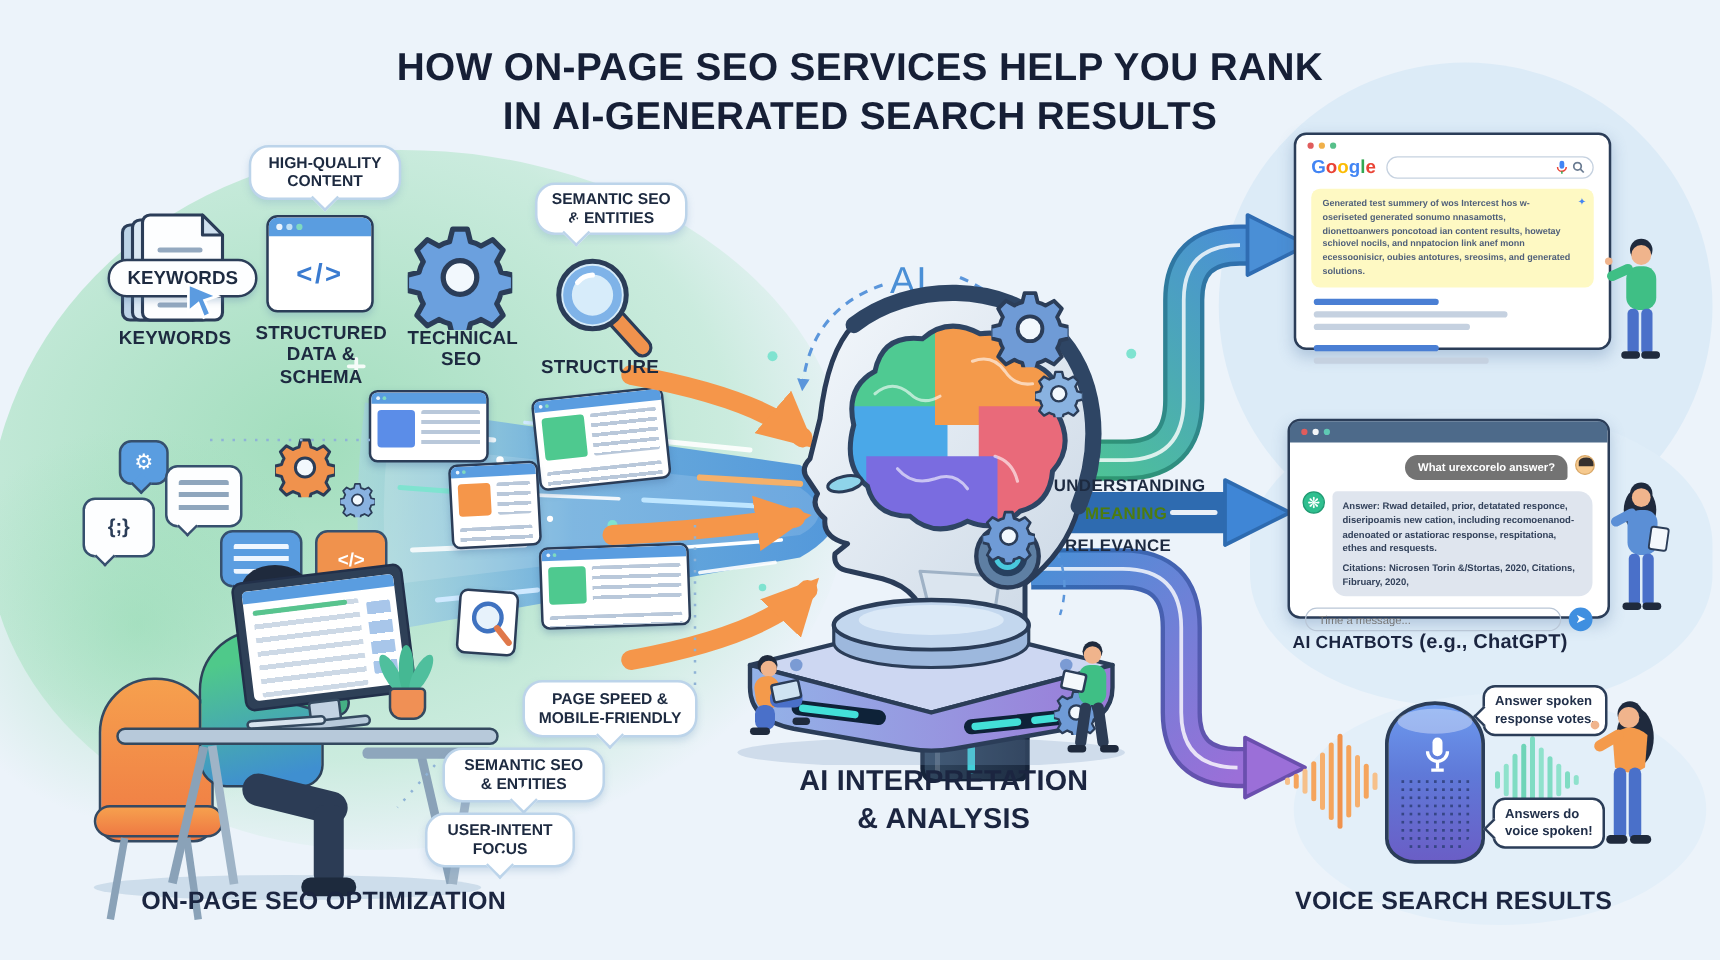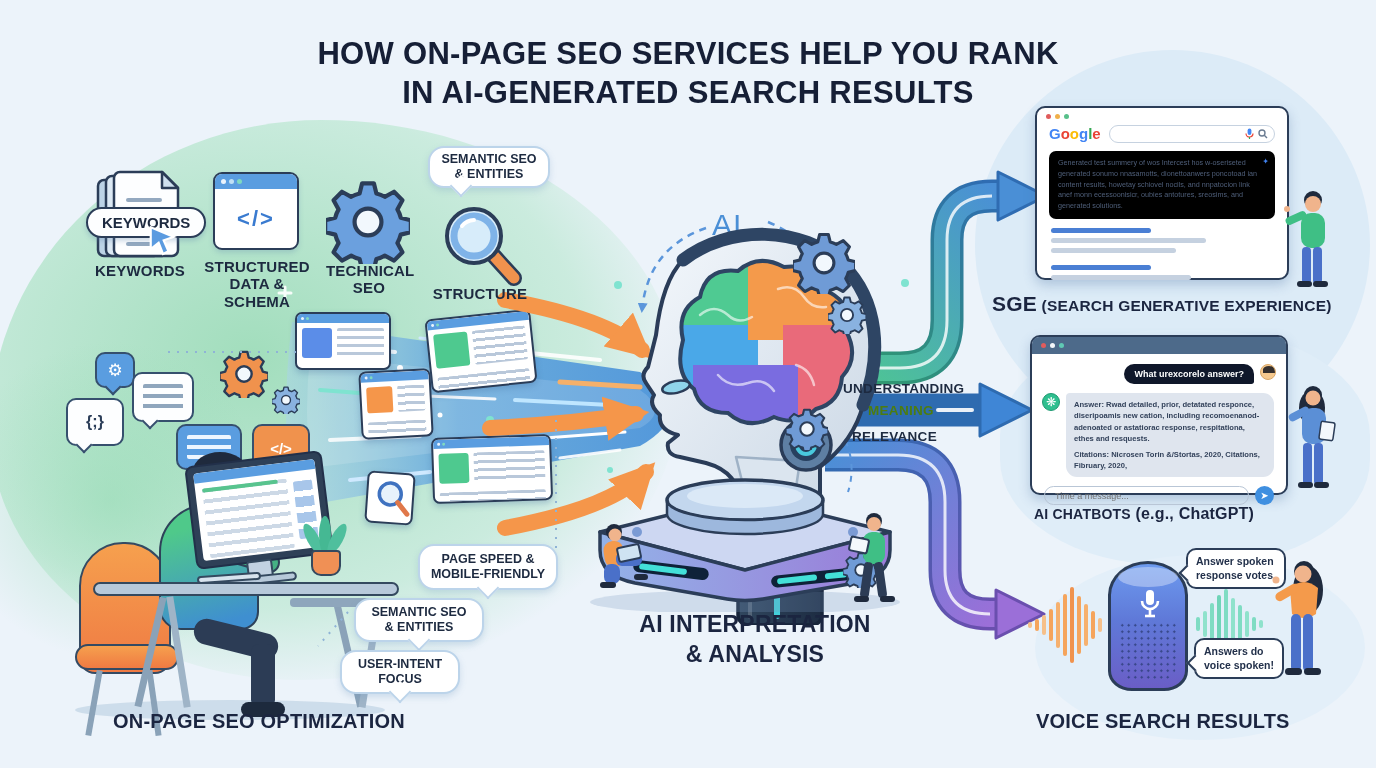--- a/index.html
+++ b/index.html
@@ -50,29 +50,29 @@
   .thumb{border-radius:3px;flex:0 0 auto;}
   .clines{flex:1;background:repeating-linear-gradient(#b9c8da 0 3px,transparent 3px 8px);border-radius:2px;}
   .flines{margin:4px 5px;height:16px;background:repeating-linear-gradient(#b9c8da 0 3px,transparent 3px 8px);border-radius:2px;}
   
   .win{position:absolute;background:#fff;border:2.5px solid #2b3d58;border-radius:10px;z-index:6;box-shadow:0 5px 12px rgba(70,110,160,.3);}
   .dots-row{display:flex;gap:4px;padding:6px 0 4px 9px;}
   .g-letter{font-size:15px;font-weight:bold;}
   .gl0,.gl3{color:#4285F4;} .gl1,.gl5{color:#EA4335;} .gl2{color:#FBBC05;} .gl4{color:#34A853;}
   .search-pill{flex:1;height:18px;border:1.5px solid #c6d2e0;border-radius:10px;display:flex;align-items:center;padding:0 6px;gap:4px;}
   .search-pill input{flex:1;border:none;outline:none;font-size:9px;min-width:0;background:transparent;}
-  .sum-box{position:relative;margin:8px 12px 0;background:#000000;border-radius:7px;padding:7px 18px 7px 9px;
-     font-size:7.2px;line-height:1.5;color:#4f5f7a;font-weight:normal;}
+  .sum-box{position:relative;margin:8px 12px 0;background:#fef9c3;border-radius:7px;padding:7px 18px 7px 9px;
+     font-size:7.2px;line-height:1.5;color:#4f5f7a;font-weight:bold;}
   .rbar{height:5px;border-radius:3px;margin:5px 14px 0;}
   .rbar.blue{background:#4a7fd4;}
   .rbar.gray{background:#c5d1e0;}
   
   .chat-head{height:17px;background:#4d6a8a;border-radius:7px 7px 0 0;display:flex;align-items:center;gap:4px;padding-left:9px;}
   .chat-user{display:flex;justify-content:flex-end;align-items:flex-start;gap:6px;padding:10px 10px 0;}
-  .u-bub{background:#0f172a;color:#fff;font-size:9px;font-weight:bold;padding:5px 10px;border-radius:11px 11px 3px 11px;}
+  .u-bub{background:#737373;color:#fff;font-size:9px;font-weight:bold;padding:5px 10px;border-radius:11px 11px 3px 11px;}
   .avatar{width:16px;height:16px;border-radius:50%;background:#f6c98e;position:relative;overflow:hidden;border:1px solid #d9a868;}
   .avatar:before{content:"";position:absolute;top:1px;left:2px;width:12px;height:7px;border-radius:50% 50% 0 0;background:#35302e;}
   .chat-bot{display:flex;align-items:flex-start;gap:6px;padding:9px 12px 0 10px;}
   .gpt-logo{width:18px;height:18px;border-radius:50%;background:#2fbf8f;color:#fff;font-size:12px;display:flex;align-items:center;justify-content:center;flex:0 0 auto;border:1.5px solid #1f9a72;}
   .b-bub{background:#dfe5ee;border-radius:4px 11px 11px 11px;padding:6px 8px;font-size:7.6px;line-height:1.5;color:#33425b;font-weight:bold;}
   .chat-input{display:flex;align-items:center;gap:6px;margin:9px 12px 0;}
   .ci-pill{flex:1;border:1.5px solid #b9c6d6;border-radius:11px;height:19px;display:flex;align-items:center;padding:0 8px;}
   .ci-pill input{border:none;outline:none;font-size:9px;width:100%;background:transparent;color:#5b6b80;}
   .send{width:19px;height:19px;border-radius:50%;background:#3f8fe0;color:#fff;font-size:10px;display:flex;align-items:center;justify-content:center;border:none;cursor:pointer;}
   
@@ -185,20 +185,24 @@
       <span class="dot" style="background:#eaf3fc"></span>
       <span class="dot" style="background:#bfe0f5"></span>
       <span class="dot" style="background:#7fd9c0"></span>
     </div>
     <div class="code">&lt;/&gt;</div>
   </div>
   <div class="cap icon-cap" style="left:196px;top:258px;width:122px">
     <div>STRUCTURED</div>
     <div>DATA &amp; SCHEMA</div>
   </div>
+  <div class="sb bubble-lab" style="left:199px;top:116px;width:122px;height:44px">
+    <div>HIGH-QUALITY</div>
+    <div>CONTENT</div>
+  </div>
 
   <svg width="0" height="0" style="position:absolute">
       <defs>
     <symbol id="gear" viewBox="0 0 100 100">
       <g stroke="#2b3d58" stroke-width="5" stroke-linejoin="round">
         <path fill="currentColor" d="M43 4 h14 l3 12 a36 36 0 0 1 10 4 l11 -6 10 10 -6 11 a36 36 0 0 1 4 10 l12 3 v14 l-12 3 a36 36 0 0 1 -4 10 l6 11 -10 10 -11 -6 a36 36 0 0 1 -10 4 l-3 12 h-14 l-3 -12 a36 36 0 0 1 -10 -4 l-11 6 -10 -10 6 -11 a36 36 0 0 1 -4 -10 l-12 -3 v-14 l12 -3 a36 36 0 0 1 4 -10 l-6 -11 10 -10 11 6 a36 36 0 0 1 10 -4 z"></path>
         <circle cx="50" cy="50" r="16" fill="#f2f8fd"></circle>
       </g>
     </symbol>
   </defs>
@@ -471,24 +475,20 @@
     </div>
     <div class="sum-box">
       <span>Generated test summery of wos Intercest hos w-oseriseted generated sonumo nnasamotts, dionettoanwers poncotoad ian content results, howetay schiovel nocils, and nnpatocion link anef monn ecessoonisicr, oubies antotures, sreosims, and generated solutions.</span>
       <span style="position:absolute;top:5px;right:6px;color:#4285F4;font-size:8px">✦</span>
     </div>
     <div class="rbar blue" style="width:100px;margin-top:9px"></div>
     <div class="rbar gray" style="width:155px"></div>
     <div class="rbar gray" style="width:125px"></div>
     <div class="rbar blue" style="width:100px;margin-top:12px"></div>
     <div class="rbar gray" style="width:140px"></div>
-  </div>
-  <div class="cap sge-cap" style="left:992px;top:292px">
-    <b>SGE</b>
-    <span>(SEARCH GENERATIVE EXPERIENCE)</span>
   </div>
 
   <div class="win" style="left:1030px;top:335px;width:258px;height:160px">
     <div class="chat-head">
       <span class="dot" style="background:#e05c5c"></span>
       <span class="dot" style="background:#f3f6f9"></span>
       <span class="dot" style="background:#5fc9b4"></span>
     </div>
     <div class="chat-user">
       <div class="u-bub">What urexcorelo answer?</div>

